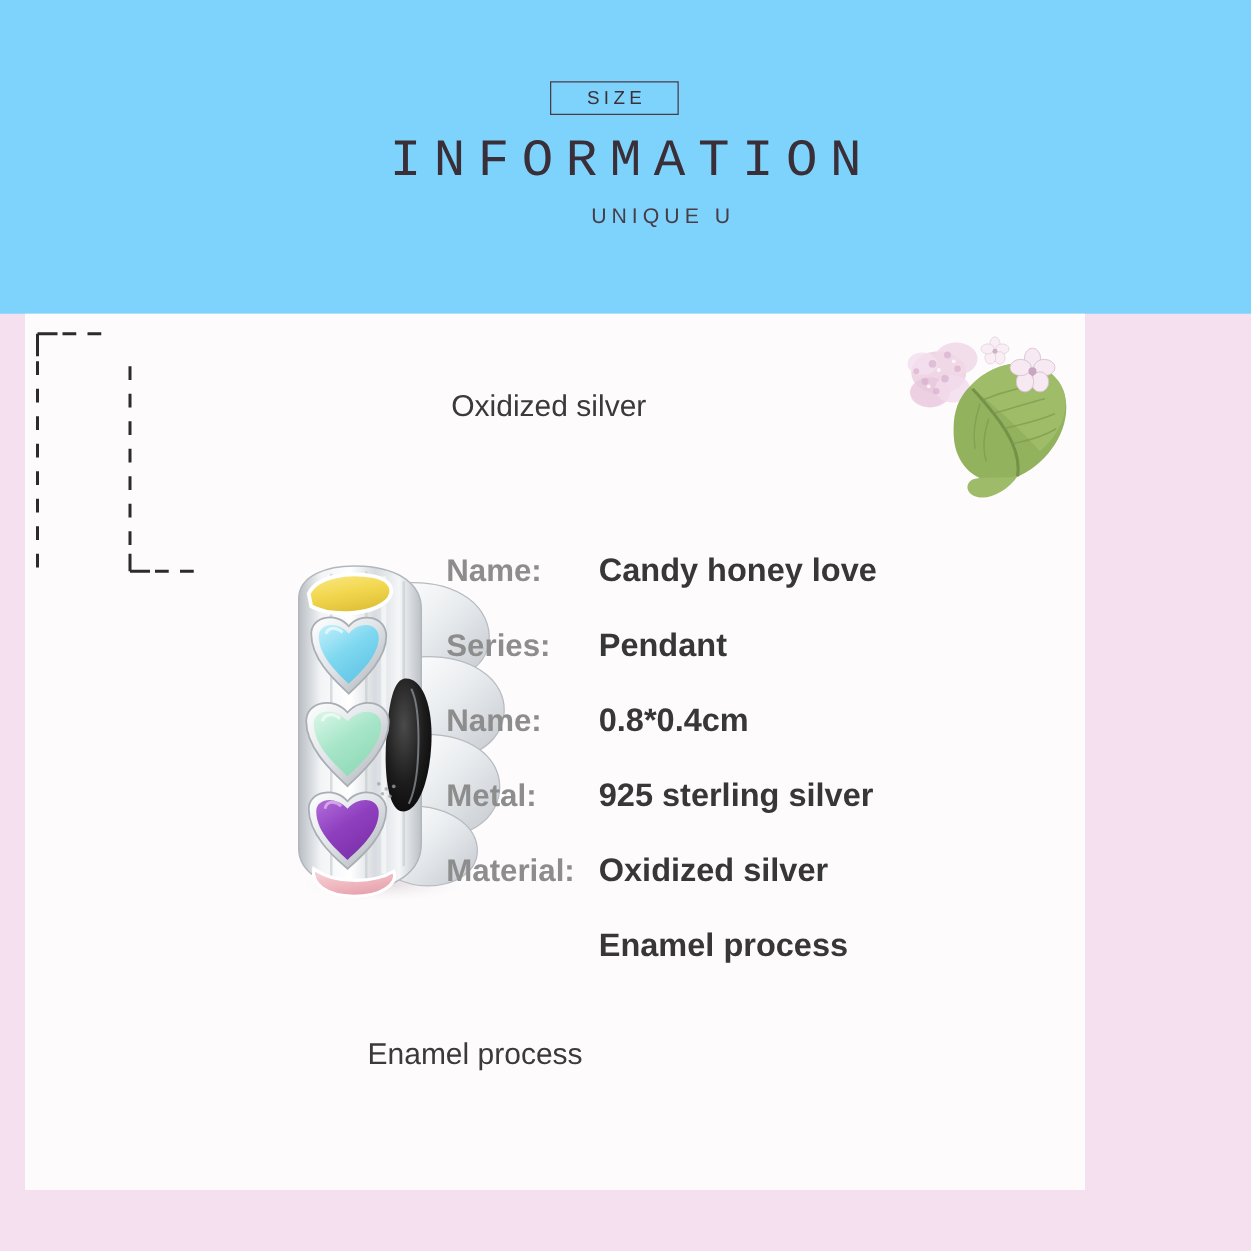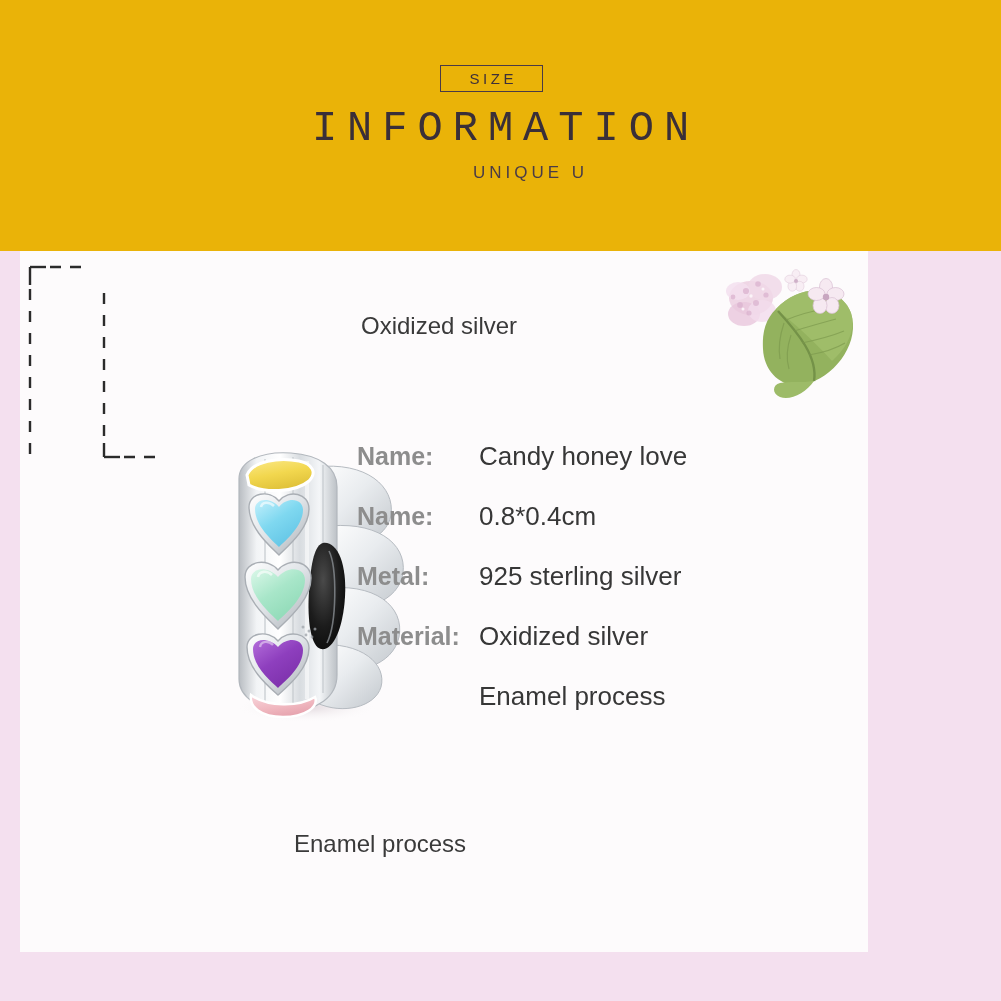--- a/index.html
+++ b/index.html
@@ -14,21 +14,21 @@
     overflow: hidden;
     position: relative;
   }
 
   
   #header {
     position: absolute;
     left: 0; top: 0;
     width: 1001px;
     height: 251px;
-    background: #eab308;
+    background: #7dd3fc;
   }
   #size-badge {
     position: absolute;
     left: 440px; top: 65px;
     width: 103px; height: 27px;
     border: 1px solid #4a3a46;
     box-sizing: border-box;
     display: flex;
     align-items: center;
     justify-content: center;
@@ -115,21 +115,21 @@
   .spec-label {
     width: 122px;
     flex: 0 0 122px;
     font-size: 25px;
     color: #8d8d8d;
     font-weight: 700;
   }
   .spec-value {
     font-size: 26px;
     color: #373737;
-    font-weight: 400;
+    font-weight: 700;
   }
   .spec-row.cont .spec-label { visibility: hidden; }
 </style>
 </head>
 <body>
 
 <div id="header">
   <div id="size-badge">
     <span>SIZE</span>
   </div>
@@ -346,20 +346,24 @@
     </g>
   </svg>
 
   
   <div id="specs">
     <div class="spec-row">
       <div class="spec-label">Name:</div>
       <div class="spec-value">Candy honey love</div>
     </div>
     <div class="spec-row">
+      <div class="spec-label">Series:</div>
+      <div class="spec-value">Pendant</div>
+    </div>
+    <div class="spec-row">
       <div class="spec-label">Name:</div>
       <div class="spec-value">0.8*0.4cm</div>
     </div>
     <div class="spec-row">
       <div class="spec-label">Metal:</div>
       <div class="spec-value">925 sterling silver</div>
     </div>
     <div class="spec-row">
       <div class="spec-label">Material:</div>
       <div class="spec-value">Oxidized silver</div>

